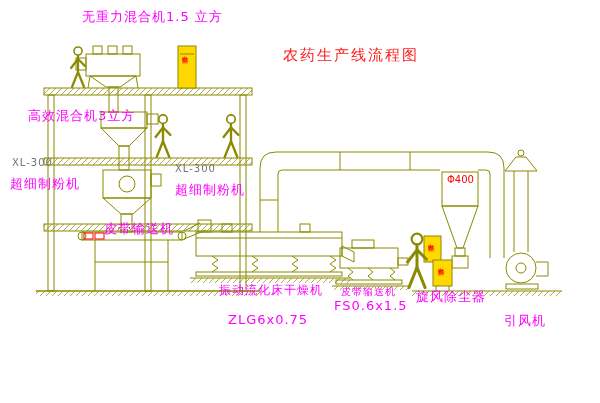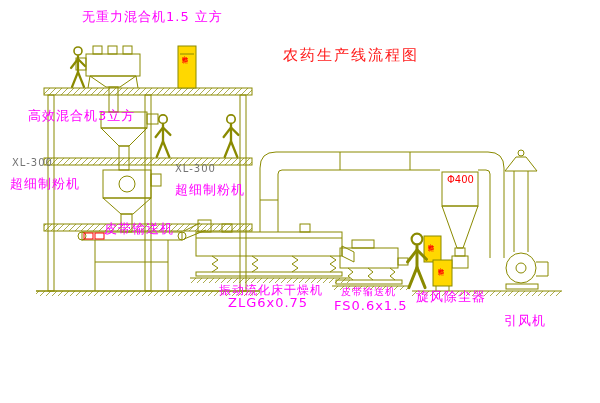--- a/index.html
+++ b/index.html
@@ -179,21 +179,21 @@
   <div class="lbl" style="left:28px;top:109px">高效混合机3立方</div>
 
   <div class="model" style="left:12px;top:158px">XL-300</div>
   <div class="lbl" style="left:10px;top:177px">超细制粉机</div>
   <div class="model" style="left:175px;top:164px">XL-300</div>
   <div class="lbl" style="left:175px;top:183px">超细制粉机</div>
 
   <div class="lbl" style="left:104px;top:222px">皮带输送机</div>
 
   <div class="lbl" style="left:219px;top:284px;font-size:12px">振动流化床干燥机</div>
-  <div class="mnum" style="left:228px;top:296px">ZLG6x0.75</div>
+  <div class="mnum" style="left:228px;top:313px">ZLG6x0.75</div>
 
   <div class="lbl" style="left:341px;top:287px;font-size:10px">皮带输送机</div>
   <div class="mnum" style="left:334px;top:299px">FS0.6x1.5</div>
 
   <div class="lbl" style="left:416px;top:290px">旋风除尘器</div>
   <div class="lbl" style="left:504px;top:314px">引风机</div>
   <div class="tiny-red" style="left:447px;top:175px">Φ400</div>
 
   <div class="cab" style="left:182px;top:51px">电控柜</div>
   <div class="cab" style="left:428px;top:239px">电控柜</div>

